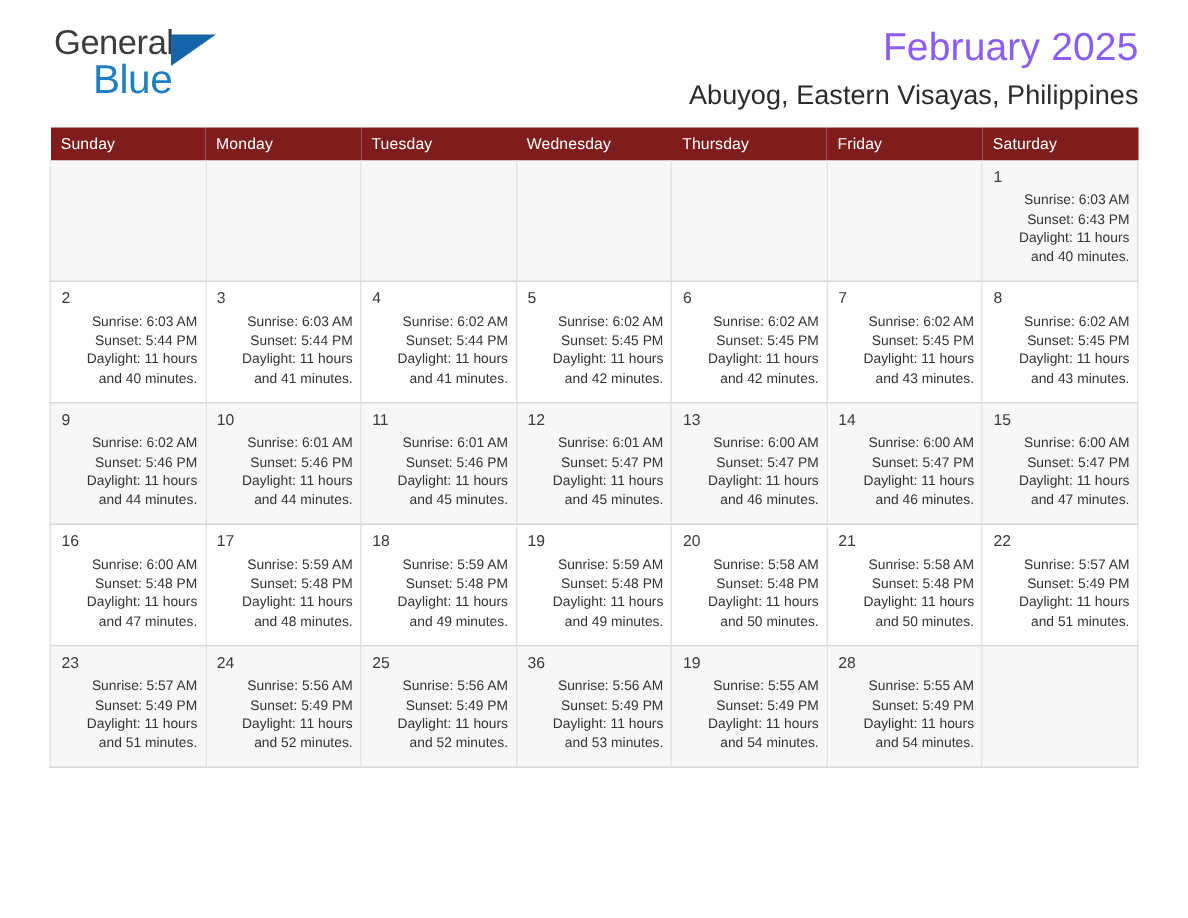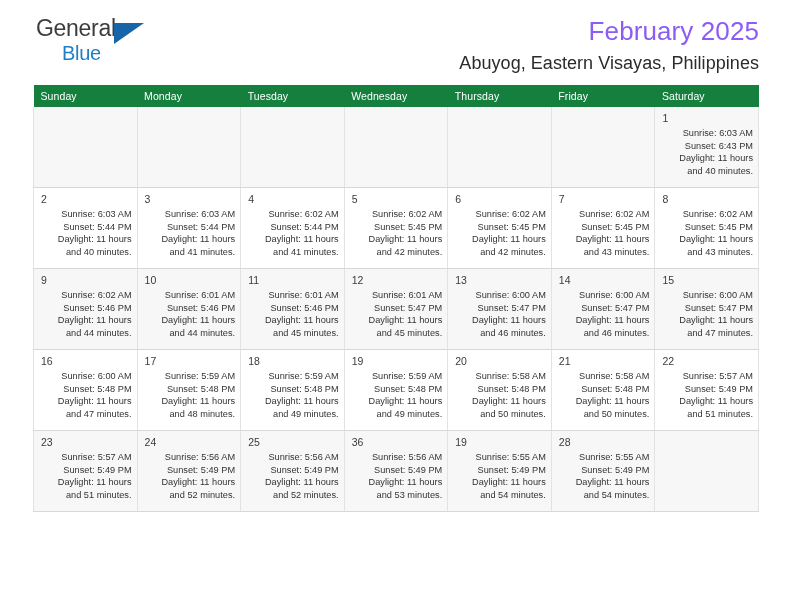--- a/index.html
+++ b/index.html
@@ -37,21 +37,21 @@
     padding-left: 3px;
   }
   .brand-general {
     font-size: 23px;
     color: #3c3c3c;
     letter-spacing: -0.3px;
     line-height: 25px;
     font-weight: 400;
   }
   .brand-blue {
-    font-size: 20px;
+    font-size: 27px;
     color: #1f7fc4;
     letter-spacing: -0.3px;
     line-height: 24px;
     font-weight: 400;
     padding-left: 26px;
   }
   .brand-triangle {
     position: absolute;
     left: 81px;
     top: 7px;
@@ -81,21 +81,21 @@
   }
 
   
   .calendar {
     width: 726px;
     border-collapse: collapse;
     table-layout: fixed;
     margin-top: 13px;
   }
   .calendar th {
-    background: #15803d;
+    background: #7f1d1d;
     color: #ffffff;
     font-size: 10.5px;
     font-weight: 400;
     text-align: left;
     padding: 5px 0 5px 7px;
     height: 12px;
     letter-spacing: 0.1px;
     border: none;
   }
   .calendar td {

